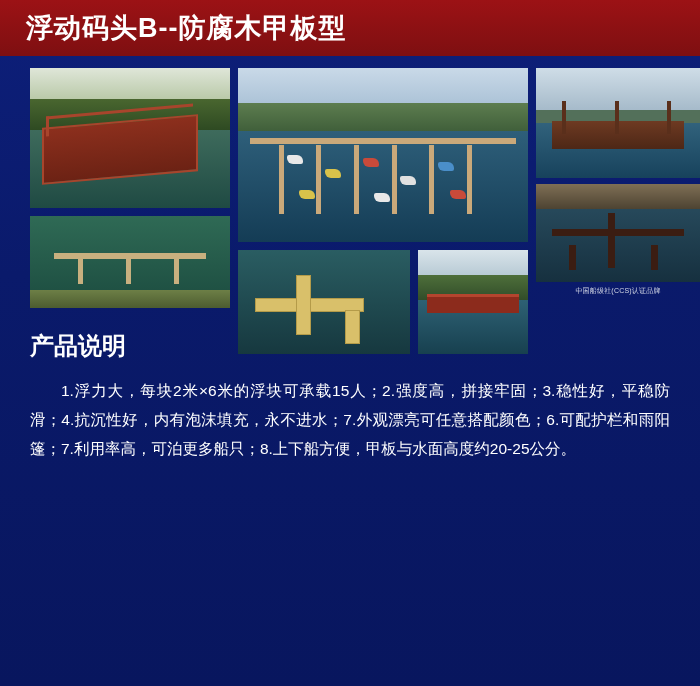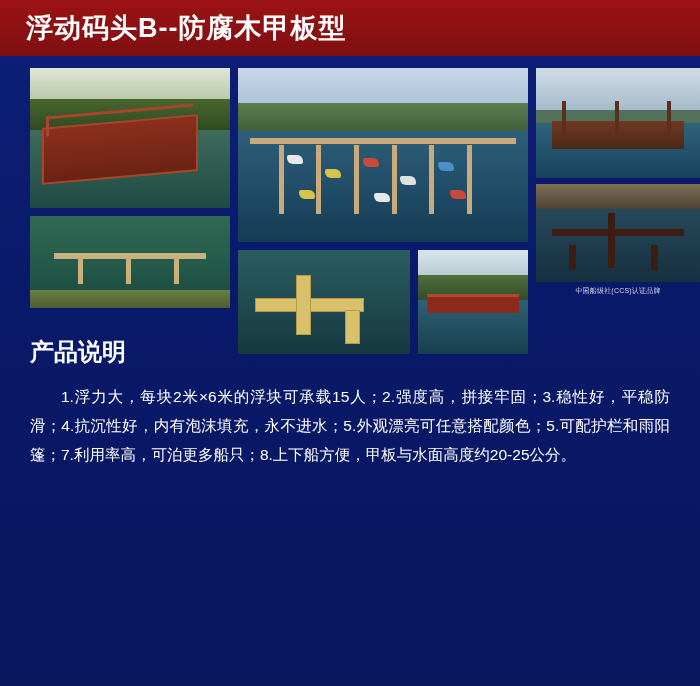--- a/index.html
+++ b/index.html
@@ -128,21 +128,21 @@
     top: 218px;
     width: 164px;
     text-align: center;
     color: #d7dbe8;
     font-size: 7px;
     letter-spacing: 0.2px;
   }
 
   
   .content {
-    margin: 28px 30px 0 30px;
+    margin: 22px 30px 0 30px;
   }
   .section-title {
     color: #ffffff;
     font-size: 24px;
     font-weight: bold;
     margin: 0 0 14px 0;
   }
   .para {
     color: #ffffff;
     font-size: 15.5px;
@@ -233,16 +233,16 @@
       <div class="trees"></div>
       <div class="water"></div>
       <div class="bridge"></div>
     </div>
 
     <div class="cert-caption">中国船级社(CCS)认证品牌</div>
   </div>
 
   <div class="content">
     <h2 class="section-title">产品说明</h2>
-    <p class="para nolead">1.浮力大，每块2米×6米的浮块可承载15人；2.强度高，拼接牢固；3.稳性好，平稳防滑；4.抗沉性好，内有泡沫填充，永不进水；5.外观漂亮可任意搭配颜色；5.可配护栏和雨阳篷；7.利用率高，可泊更多船只；8.上下船方便，甲板与水面高度约20-25公分。</p>
+    <p class="para nolead">1.浮力大，每块2米×6米的浮块可承载15人；2.强度高，拼接牢固；3.稳性好，平稳防滑；4.抗沉性好，内有泡沫填充，永不进水；7.外观漂亮可任意搭配颜色；6.可配护栏和雨阳篷；7.利用率高，可泊更多船只；8.上下船方便，甲板与水面高度约20-25公分。</p>
   </div>
 
 </div>
 
 </body></html>

